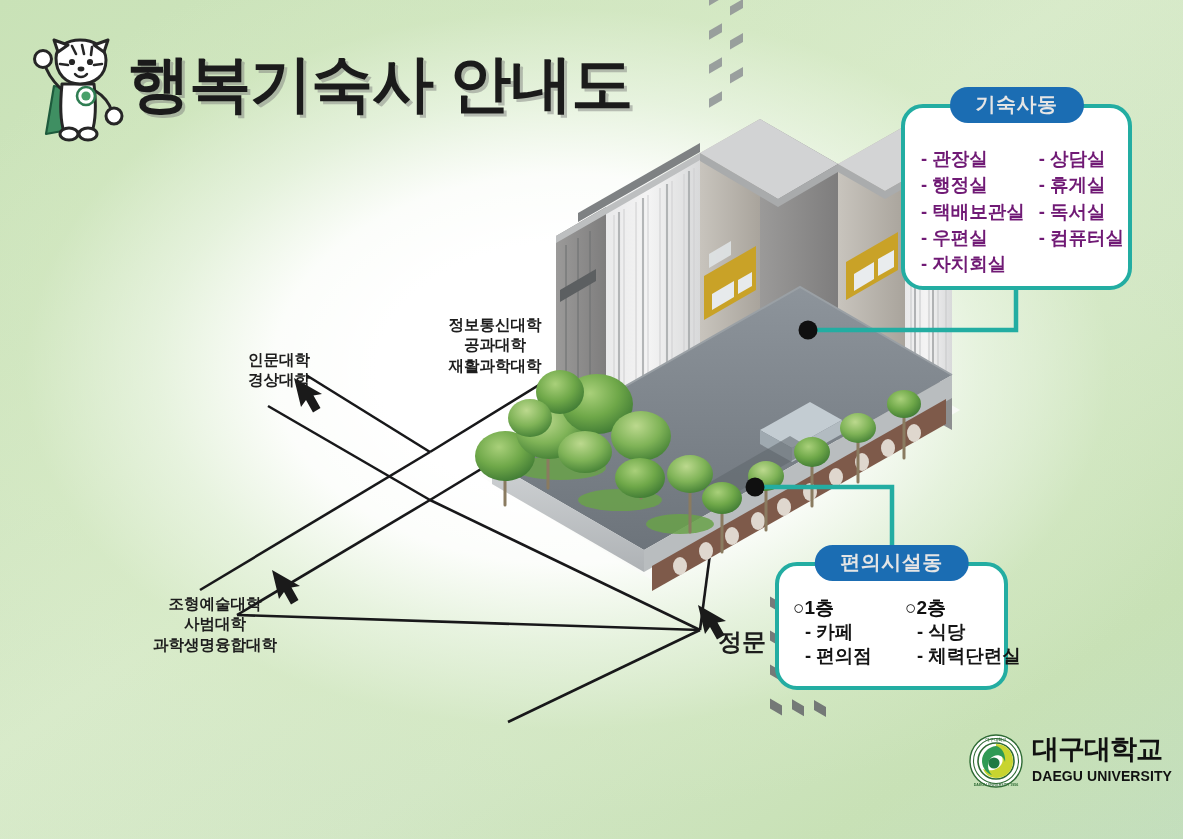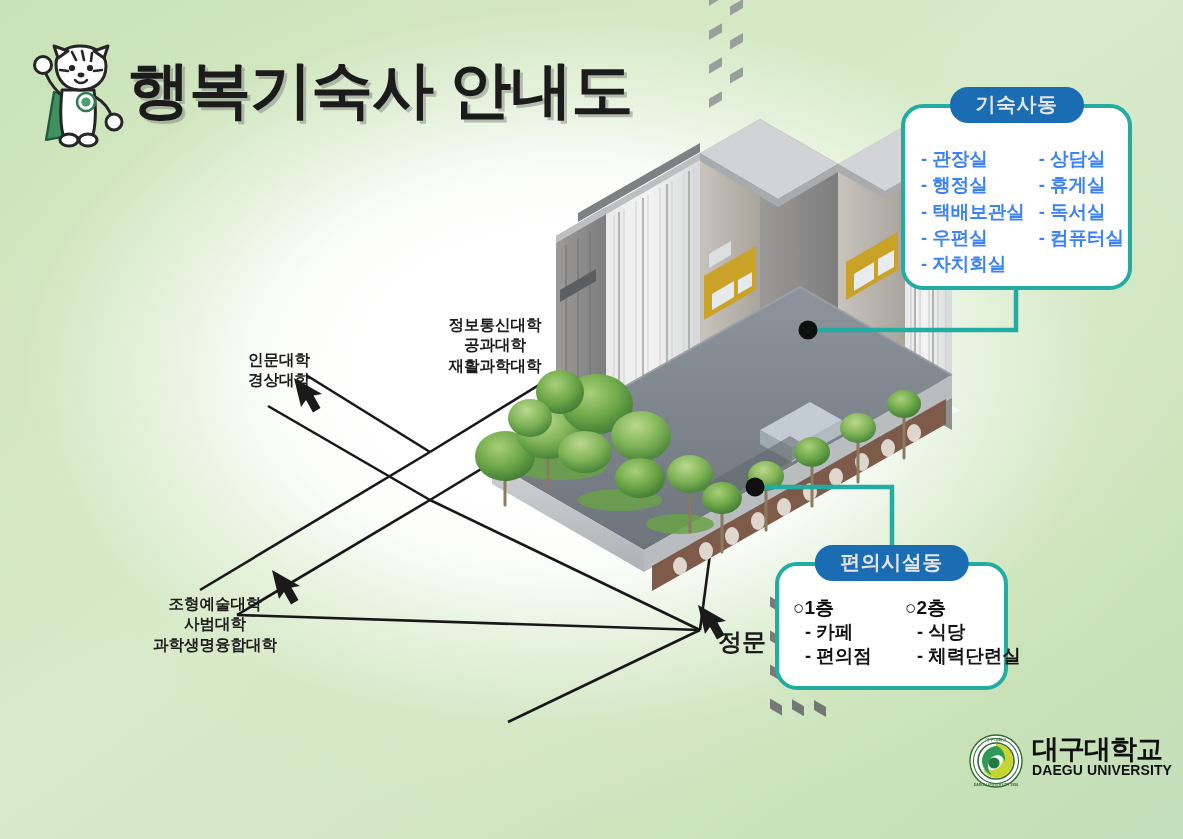--- a/index.html
+++ b/index.html
@@ -17,21 +17,21 @@
     background:
       radial-gradient(ellipse 62% 58% at 48% 44%,
           #ffffff 0%, #ffffff 26%, rgba(255,255,255,0.92) 40%,
           rgba(238,247,232,0.70) 56%, rgba(214,234,196,0.35) 74%,
           rgba(202,227,184,0.05) 92%),
       linear-gradient(145deg, #c9e2b7 0%, #cfe5bf 22%, #d9ebcb 45%,
           #d3e7c6 65%, #c8e1b6 85%, #c3debd 100%);
   }
 
   
-  #header { position: absolute; left: 0; top: 14px; width: 700px; height: 150px; padding-left: 24px; }
+  #header { position: absolute; left: 0; top: 8px; width: 700px; height: 150px; padding-left: 24px; }
 
   .mascot { position: absolute; left: 24px; top: 26px; width: 108px; height: 112px; }
 
   #title {
     position: absolute;
     left: 128px; top: 34px;
     font-size: 62px;
     font-weight: 800;
     letter-spacing: -1px;
     color: #1b1b1b;
@@ -85,21 +85,21 @@
   #dorm-cols {
     position: absolute;
     left: 16px; top: 38px;
     display: flex;
     gap: 14px;
   }
   .dorm-col { display: flex; flex-direction: column; }
   .dorm-item {
     font-size: 18.5px;
     font-weight: 700;
-    color: #3b82f6;
+    color: #701a75;
     line-height: 1.42;
     white-space: nowrap;
   }
 
   #callout-conv { left: 775px; top: 562px; width: 233px; height: 128px; }
   #conv-cols {
     position: absolute;
     left: 14px; top: 30px;
     display: flex;
     gap: 8px;
@@ -133,20 +133,21 @@
     line-height: 1.05;
     white-space: nowrap;
   }
   #logo-en {
     font-size: 14px;
     font-weight: 800;
     color: #111111;
     letter-spacing: 0.1px;
     line-height: 1.1;
     white-space: nowrap;
+    margin-top: 6px;
   }
 </style>
 </head>
 <body>
 
 <div id="stage">
 
   <svg id="map-canvas" viewBox="0 0 1183 839">
     <defs>
       <linearGradient id="towerLightFace" x1="0" y1="0" x2="1" y2="0">

